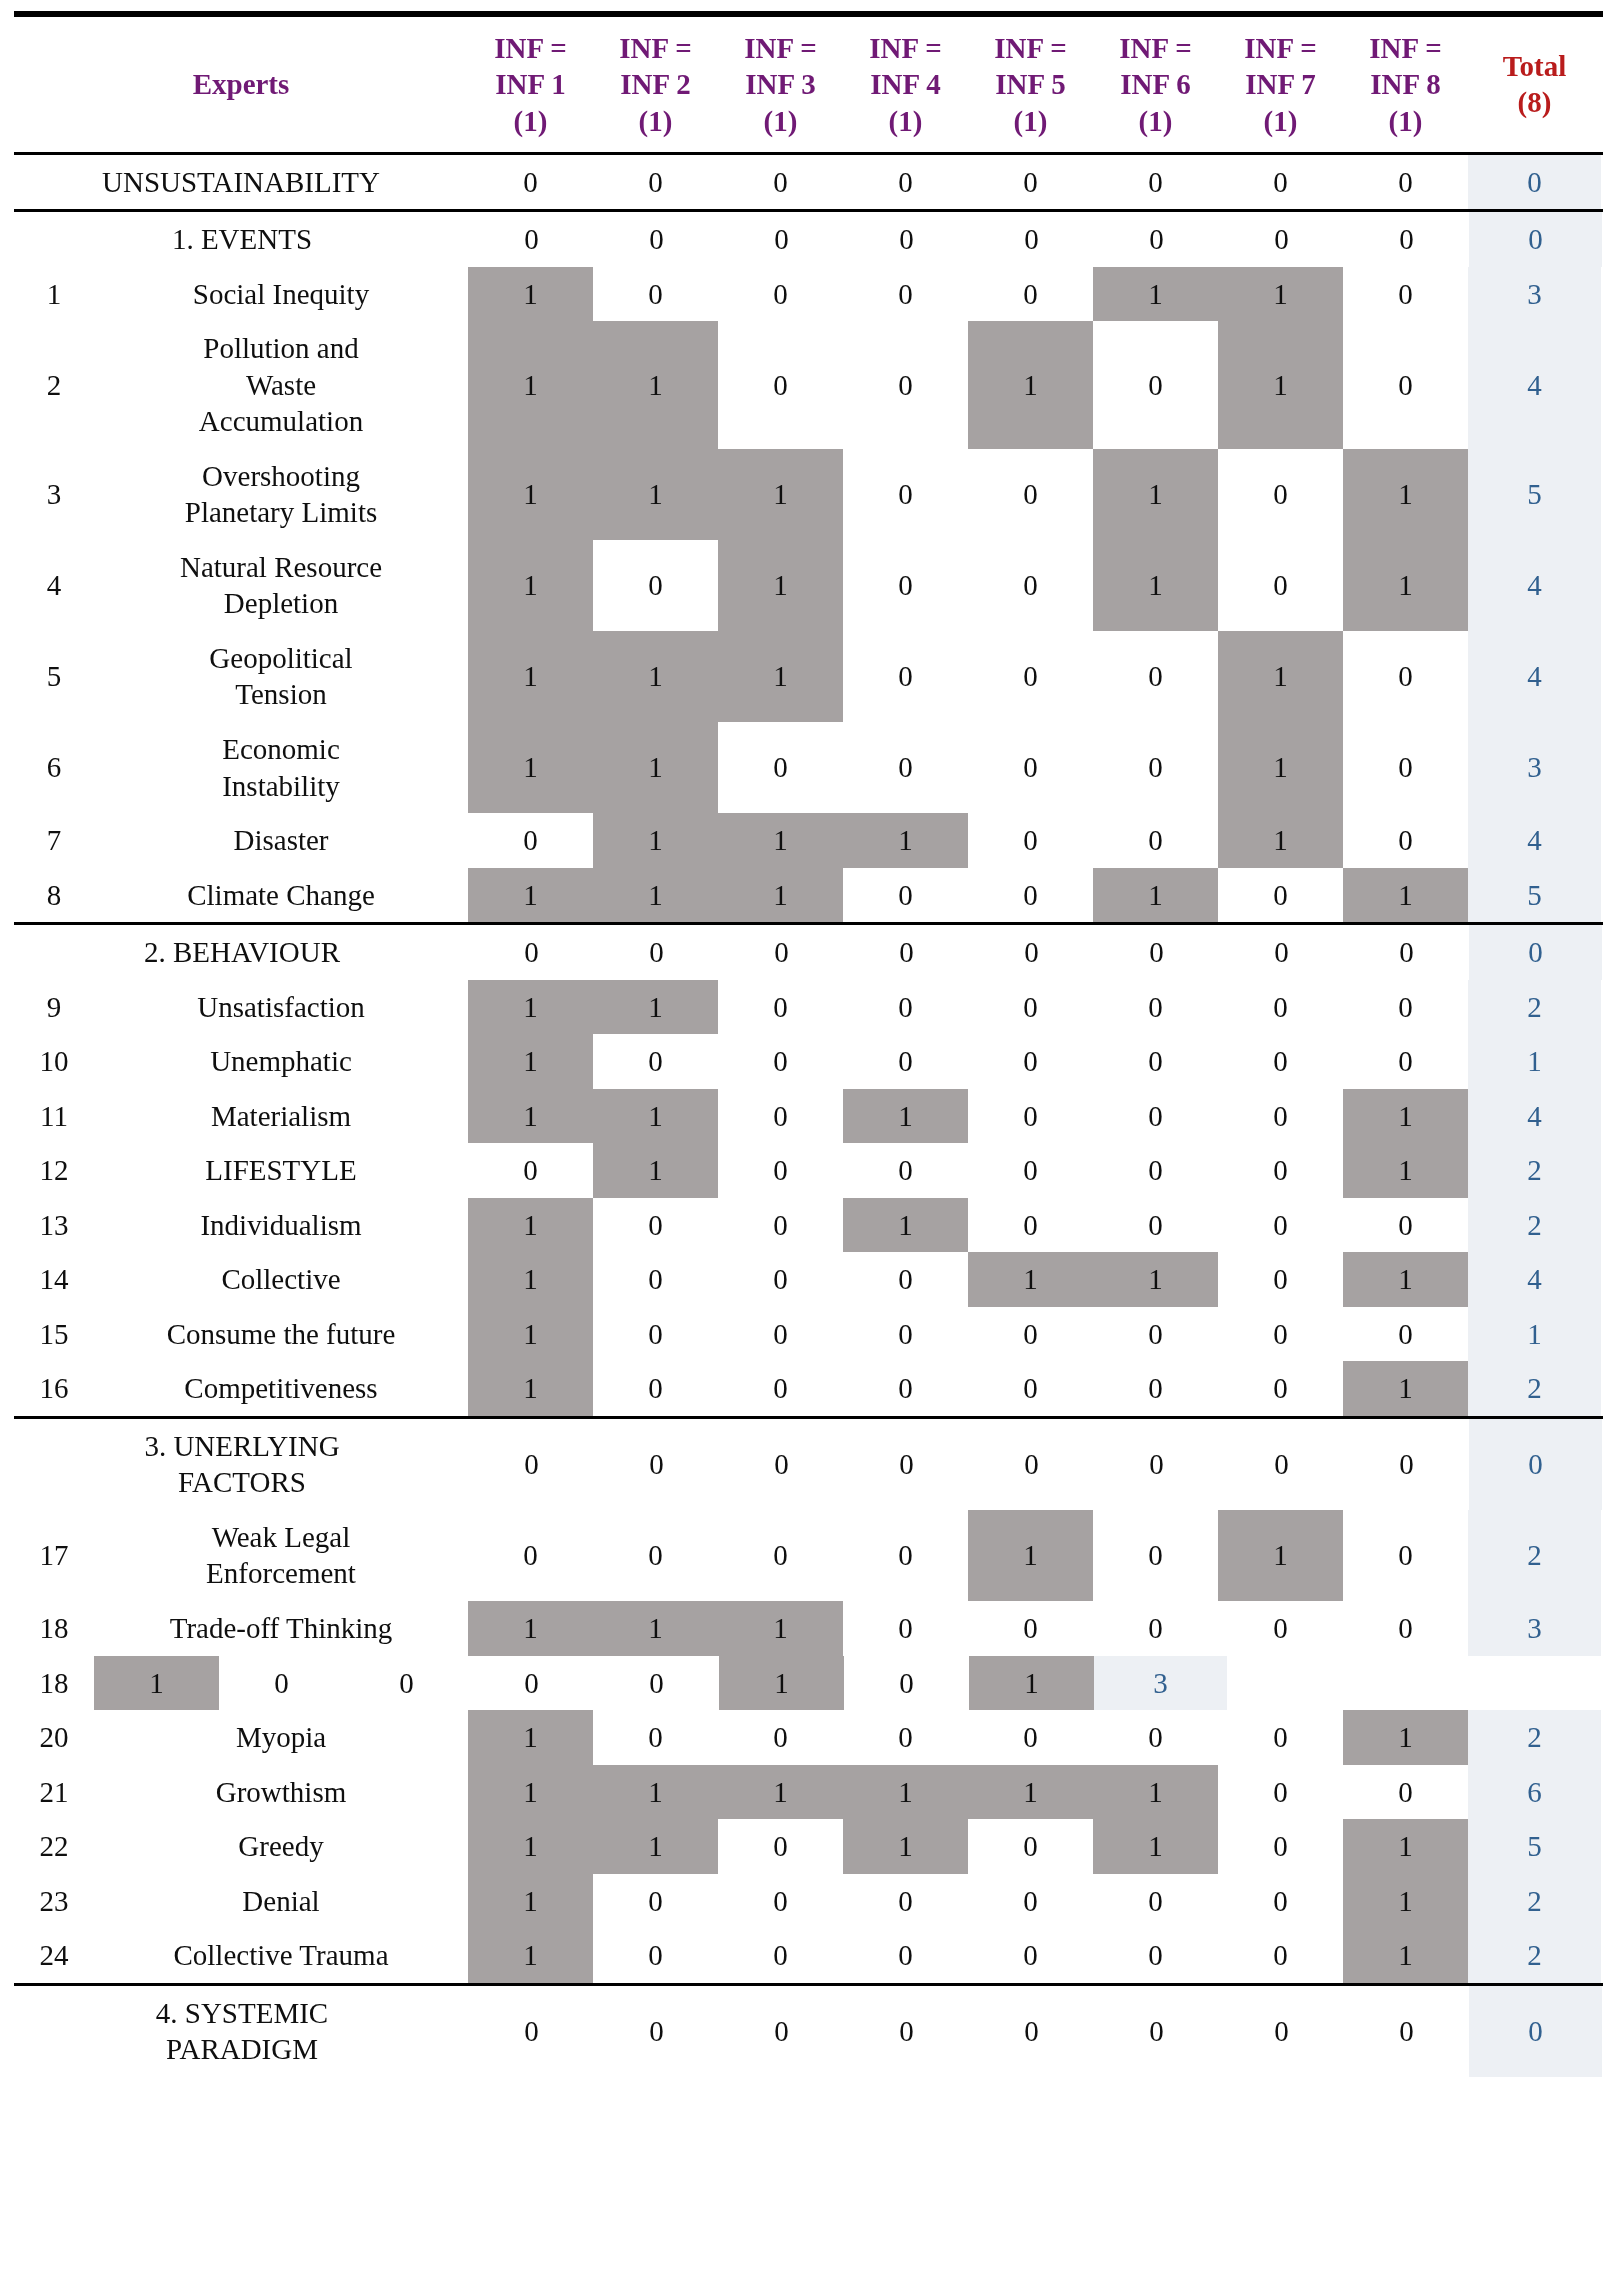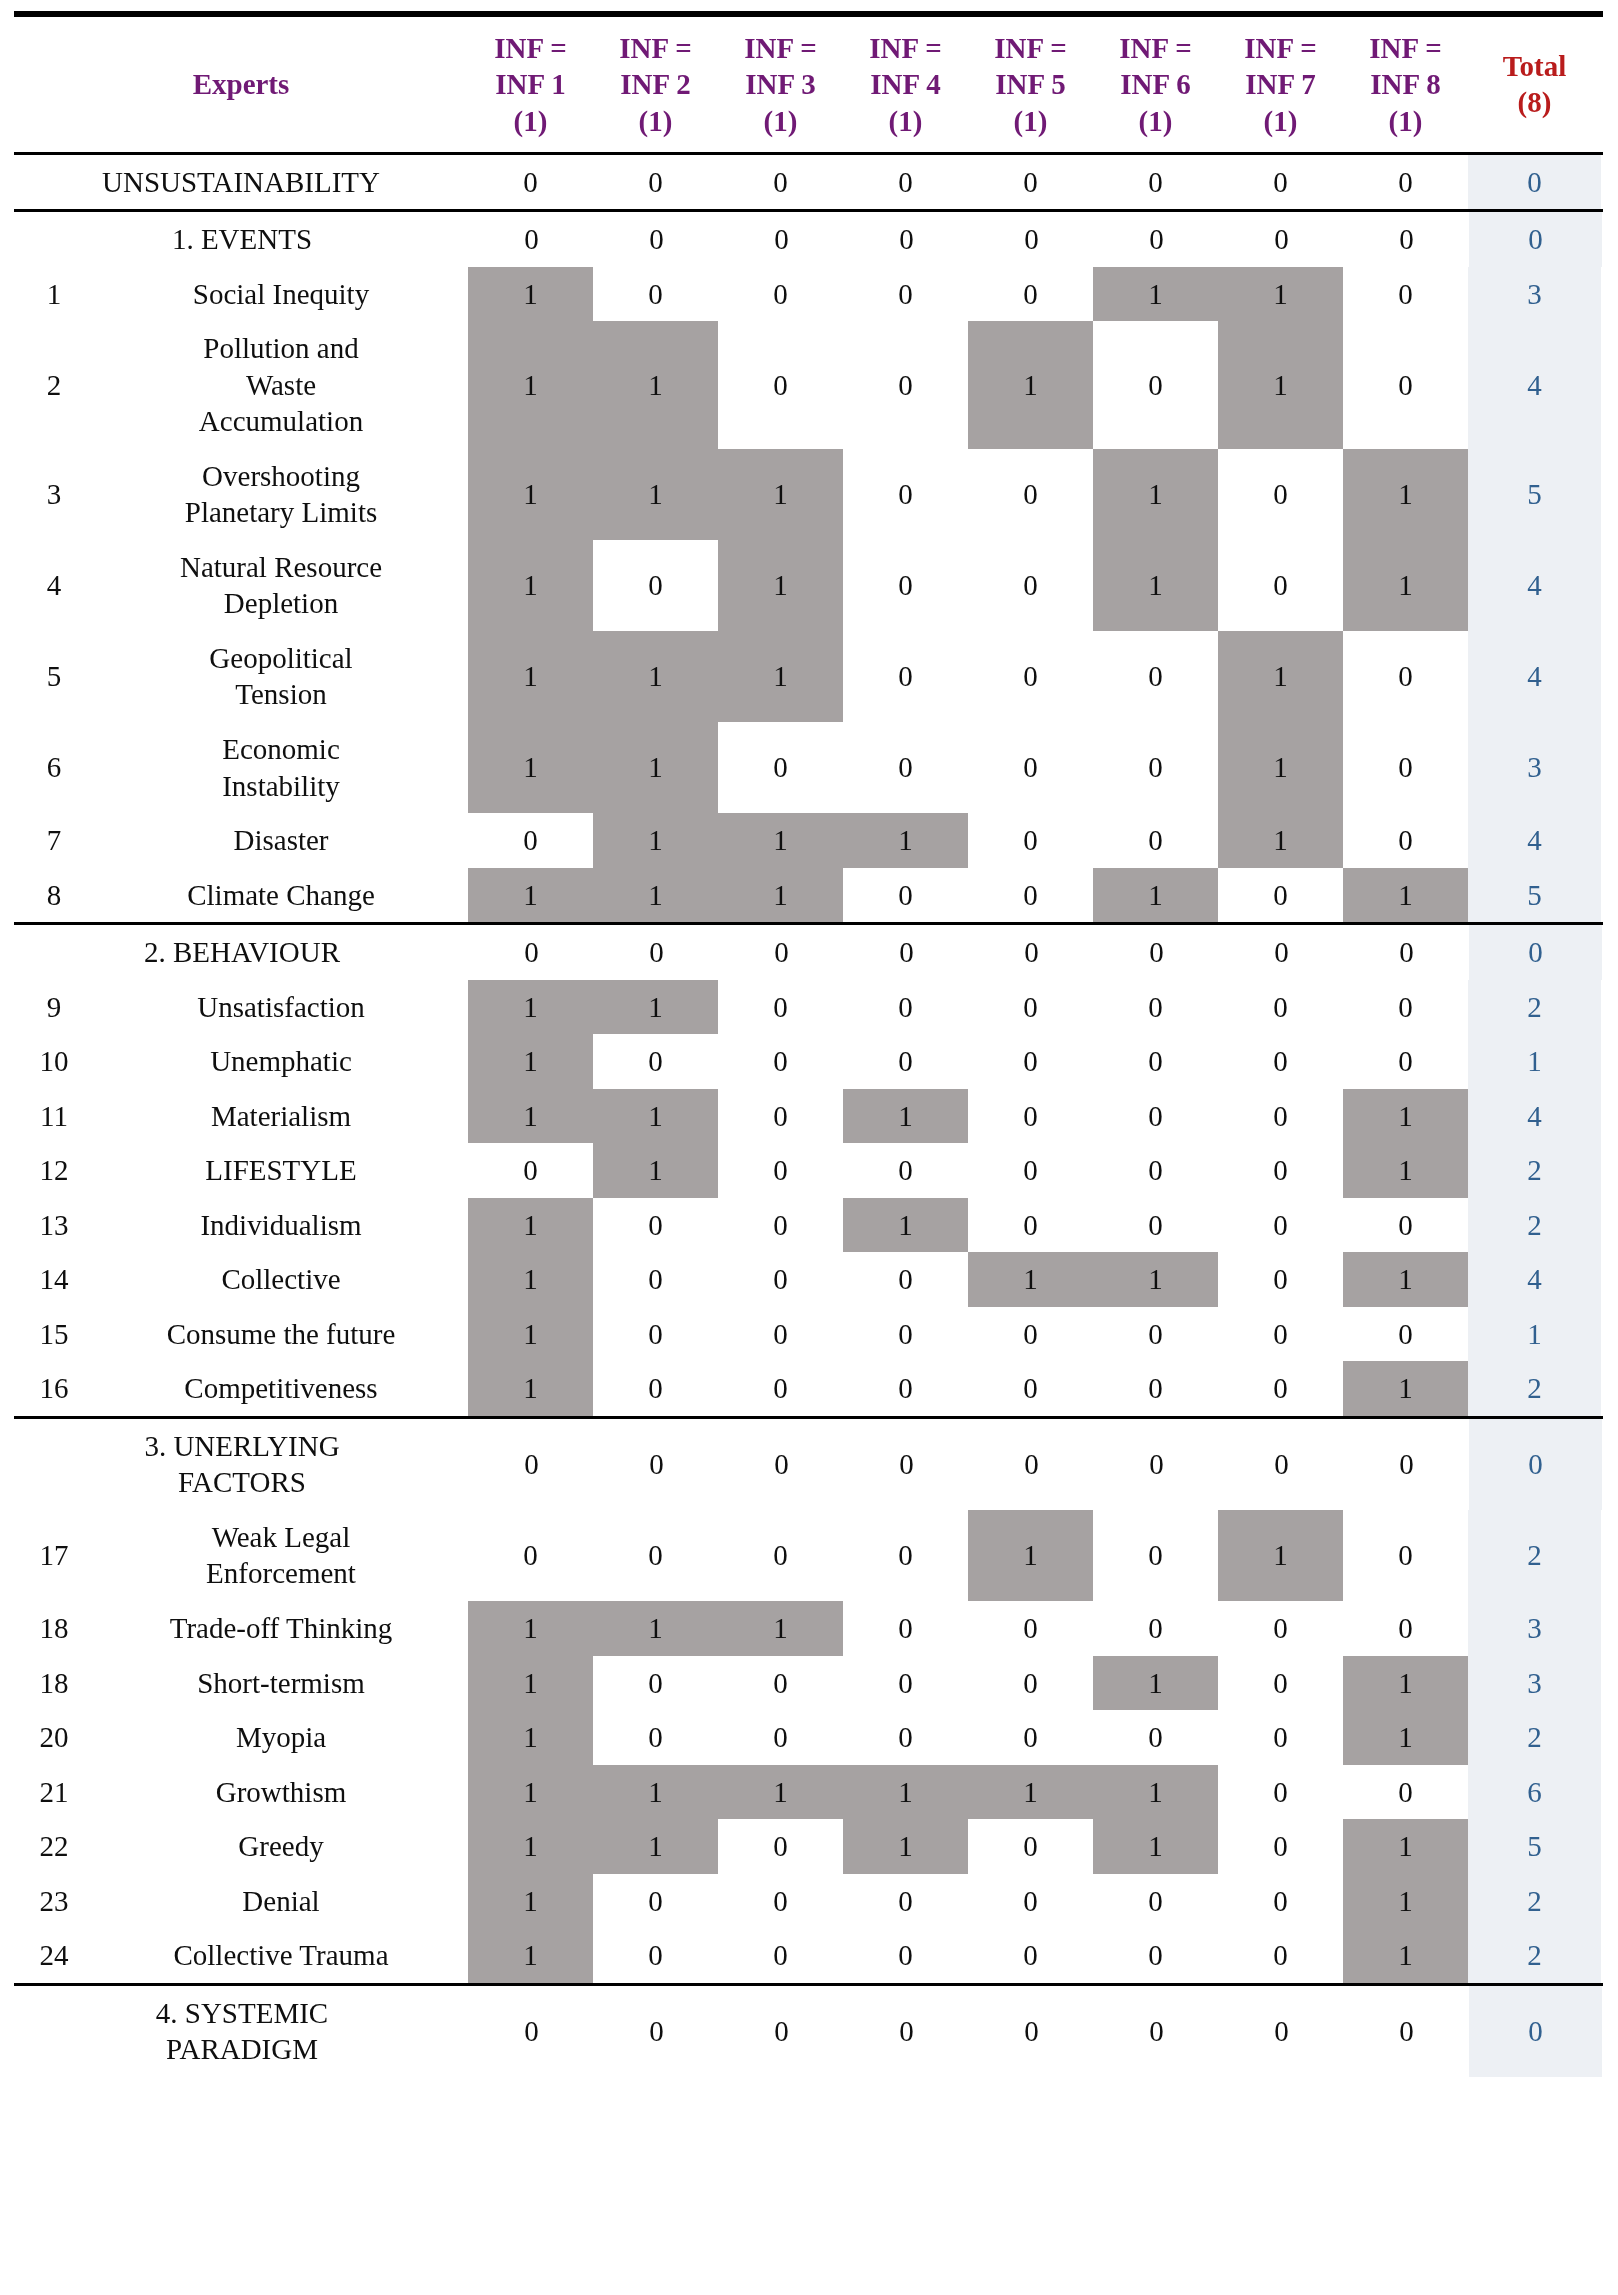--- a/index.html
+++ b/index.html
@@ -327,21 +327,20 @@
         <div class="cell c-val shaded">1</div>
         <div class="cell c-val shaded">1</div>
         <div class="cell c-val">0</div>
         <div class="cell c-val">0</div>
         <div class="cell c-val">0</div>
         <div class="cell c-val">0</div>
         <div class="cell c-val">0</div>
         <div class="cell c-total">3</div>
       </div><div class="row">
         <div class="cell c-num">18</div>
-        <div class="cell c-label">Short-termism</div>
         <div class="cell c-val shaded">1</div>
         <div class="cell c-val">0</div>
         <div class="cell c-val">0</div>
         <div class="cell c-val">0</div>
         <div class="cell c-val">0</div>
         <div class="cell c-val shaded">1</div>
         <div class="cell c-val">0</div>
         <div class="cell c-val shaded">1</div>
         <div class="cell c-total">3</div>
       </div><div class="row">

